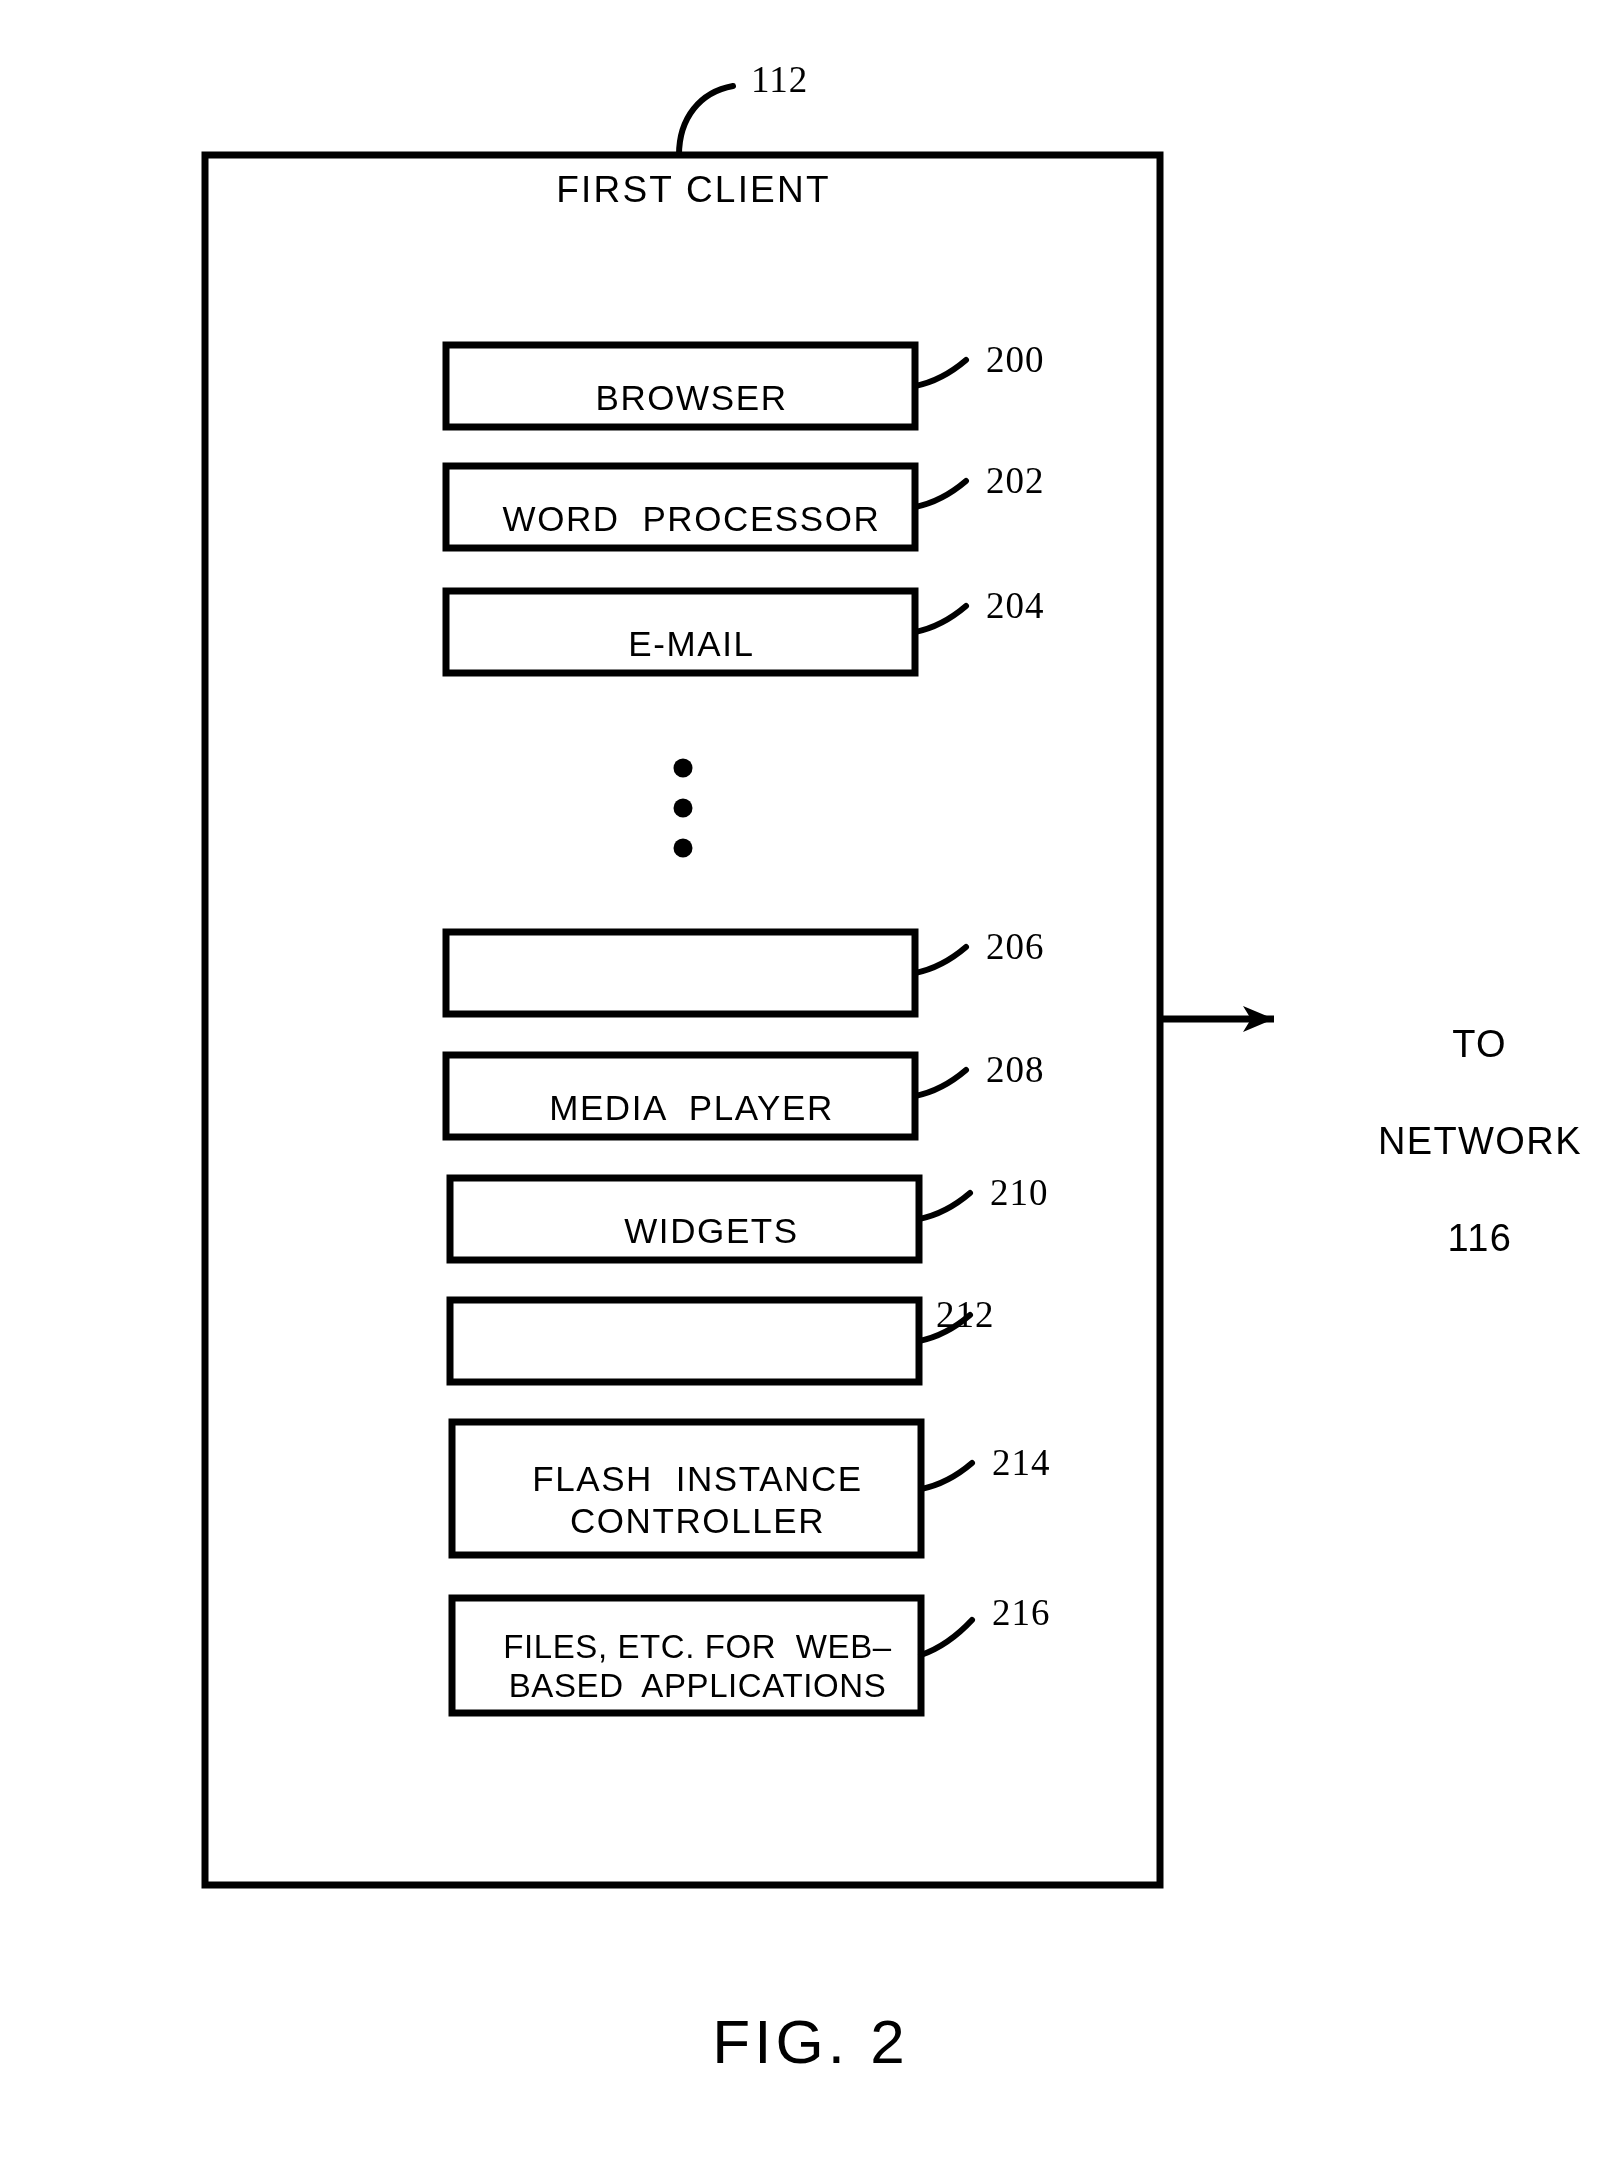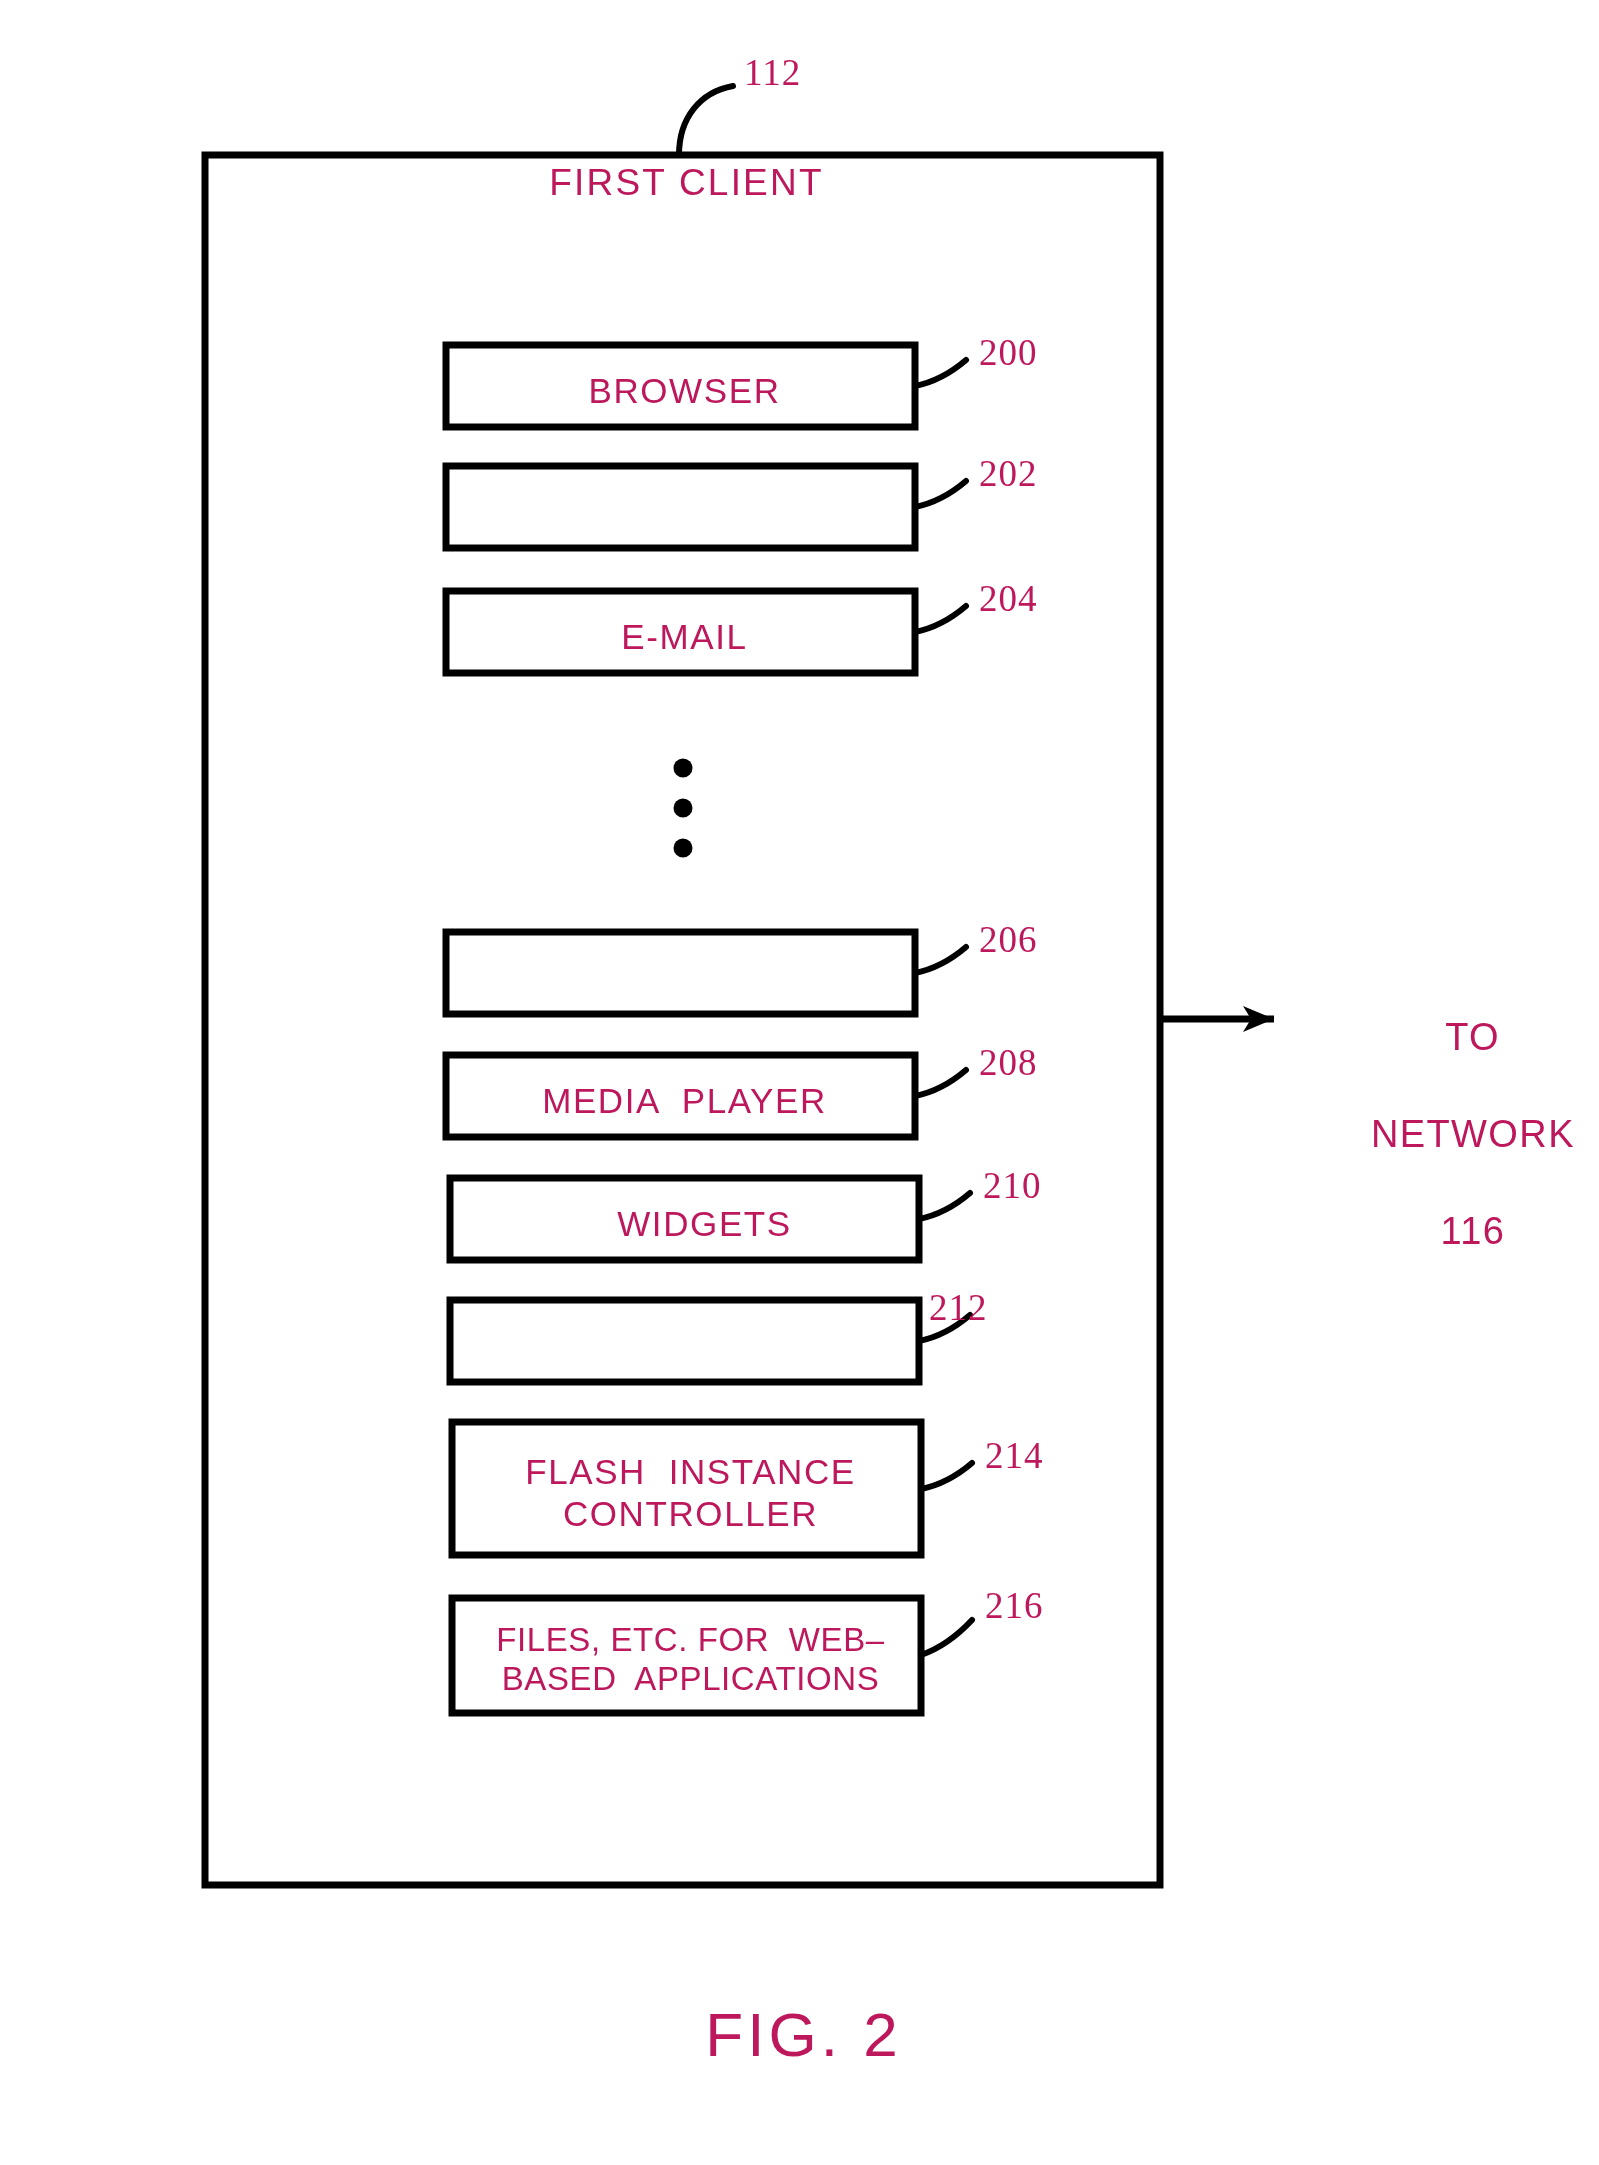--- a/index.html
+++ b/index.html
@@ -31,26 +31,26 @@
     left: 0;
     top: 0;
     width: 1599px;
     height: 2165px;
     pointer-events: none;
   }
 
   
   .txt {
     position: absolute;
-    margin: 4px;
+    margin: 11px;
     padding: 0;
     white-space: pre;
     font-family: "Liberation Sans", sans-serif;
     font-weight: 400;
-    color: #be185d;
+    color: #000000;
     letter-spacing: 0.5px;
     line-height: 1.0;
   }
 
   .client-title {
     left: 205px;
     top: 160px;
     width: 955px;
     text-align: center;
     font-size: 37px;
@@ -149,20 +149,23 @@
 
   <div class="txt ref-num" style="left:740px; top:50px;">112</div>
 
   <div class="txt client-title">FIRST CLIENT</div>
 
   <div class="txt box-label" style="left:446px; top:345px; width:469px; height:82px;">
     <span class="line">BROWSER</span>
   </div>
   <div class="txt ref-num" style="left:975px; top:330px;text-align:right;">200</div>
 
+  <div class="txt box-label" style="left:446px; top:466px; width:469px; height:82px;">
+    <span class="line">WORD  PROCESSOR</span>
+  </div>
   <div class="txt ref-num" style="left:975px; top:451px;">202</div>
 
   <div class="txt box-label" style="left:446px; top:591px; width:469px; height:82px;">
     <span class="line">E-MAIL</span>
   </div>
   <div class="txt ref-num" style="left:975px; top:576px;">204</div>
 
   <div class="txt ref-num" style="left:975px; top:917px;">206</div>
 
   <div class="txt box-label" style="left:446px; top:1055px; width:469px; height:82px;">

